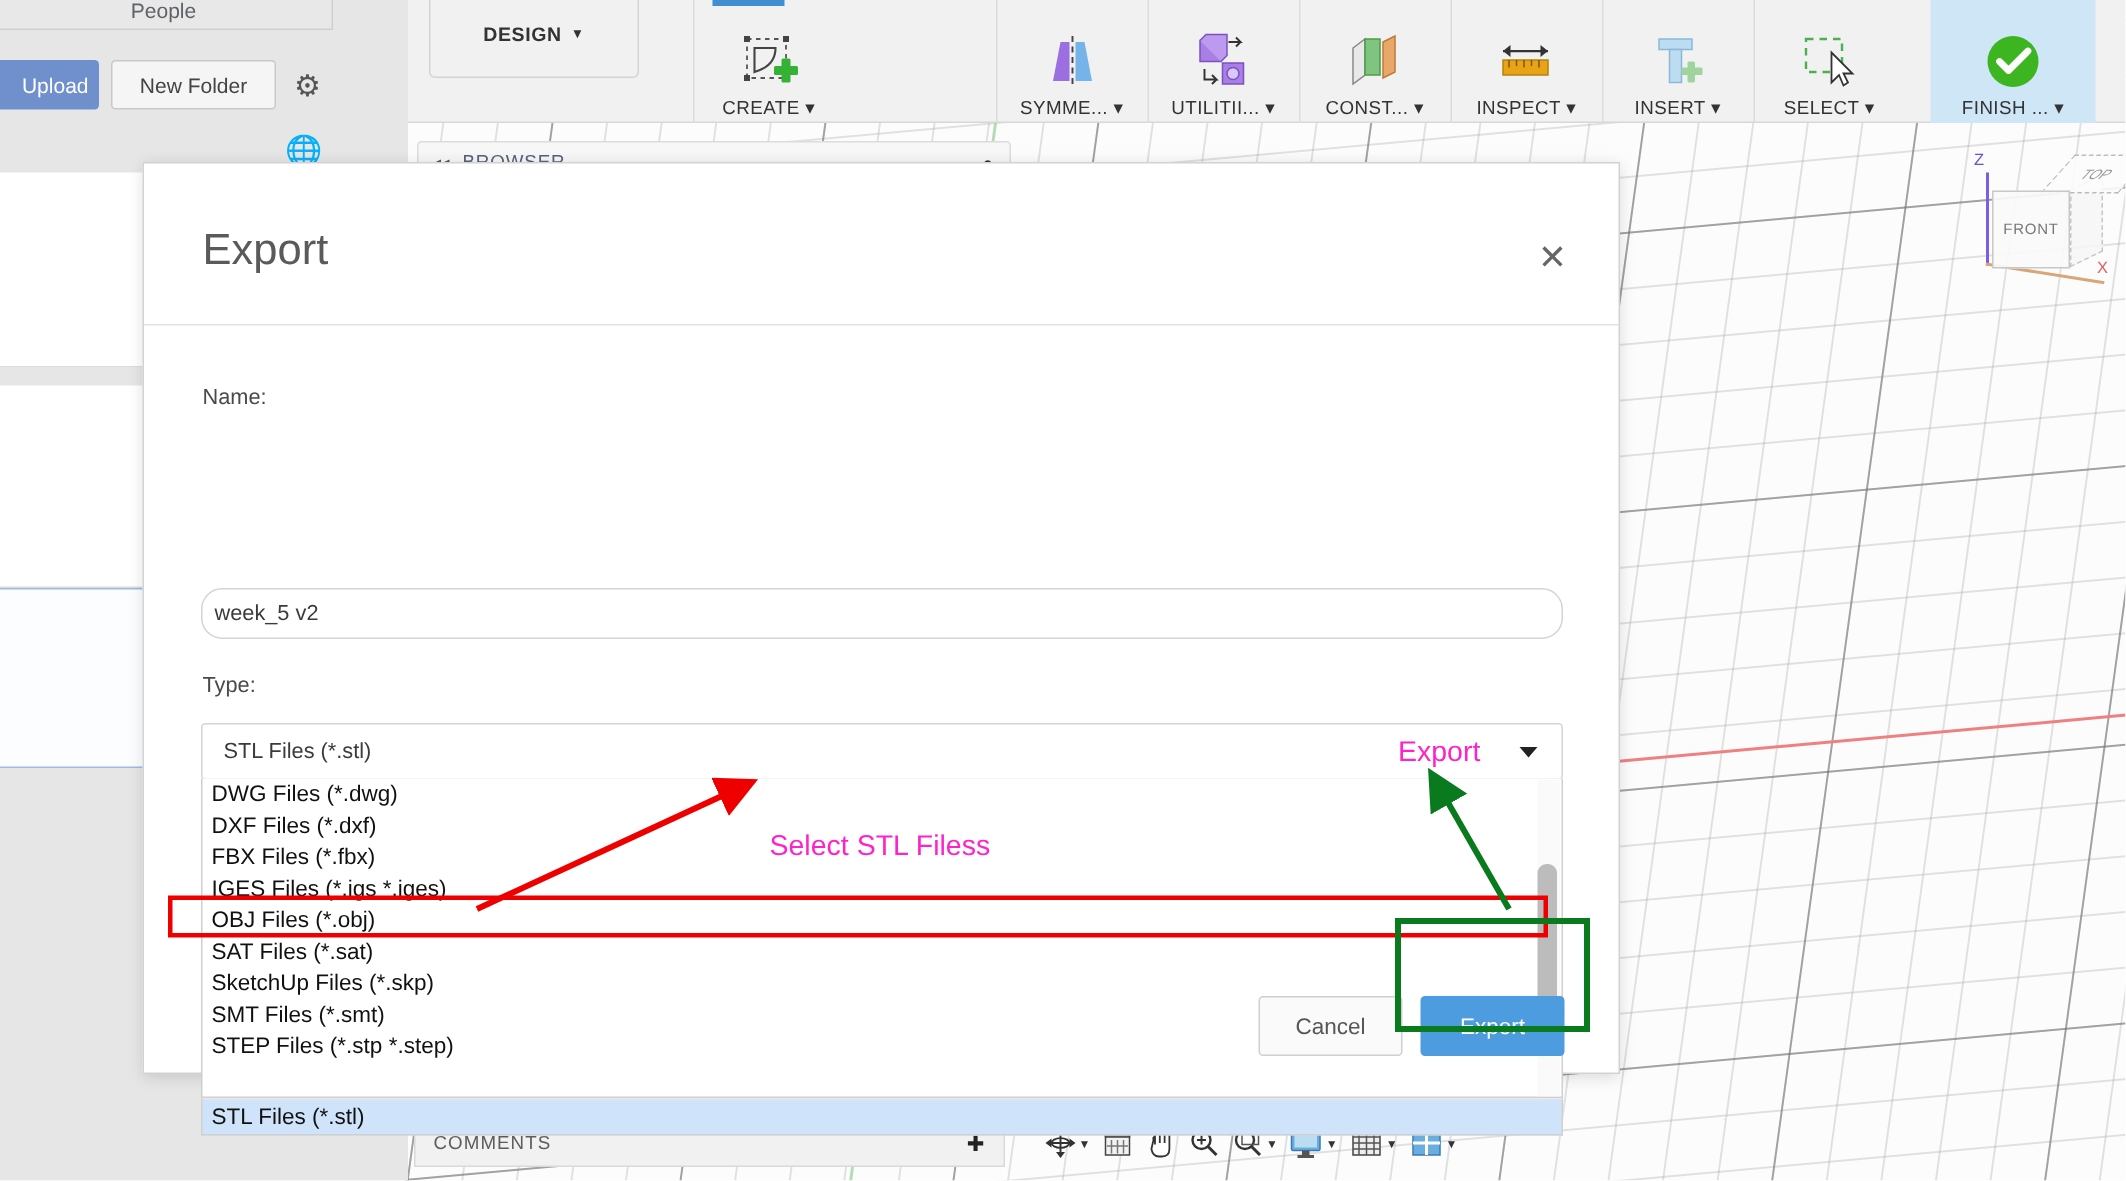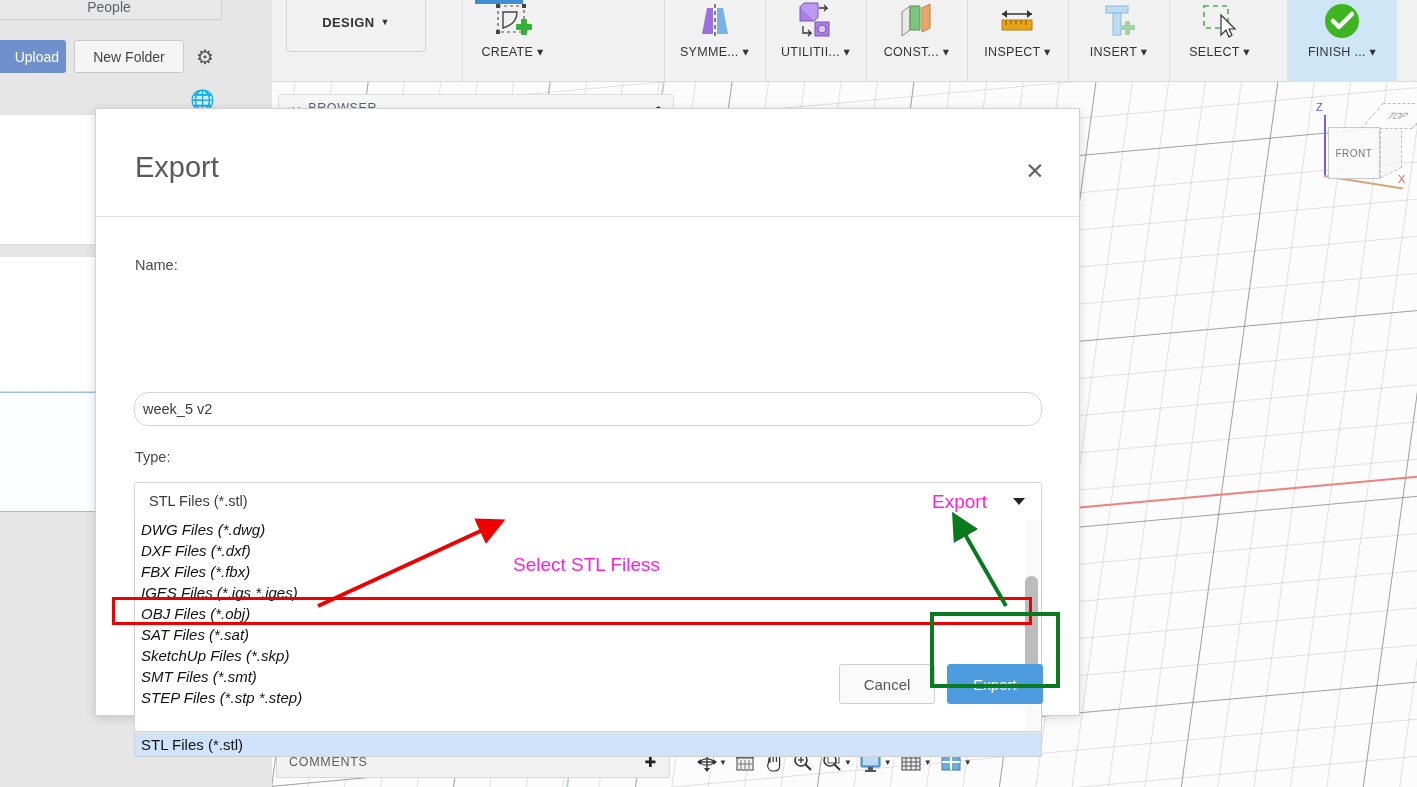--- a/index.html
+++ b/index.html
@@ -106,21 +106,21 @@
   }
   .design-btn {
     position: absolute; left: 14px; top: -8px; width: 140px; height: 60px;
     background: #f1f1f1; border: 1px solid #d3d3d3; border-radius: 4px;
     display: flex; align-items: center; justify-content: center;
     font-size: 13px; font-weight: bold; color: #333; letter-spacing: .4px;
   }
   .tool-group {
     position: absolute; top: 0; height: 82px; width: 100px;
     display: flex; flex-direction: column; align-items: center; justify-content: flex-start;
-    padding-top: 0;
+    padding-top: 20px;
     border-left: 1px solid #dcdcdc;
   }
   .tool-group.active { background: #cfe6f7; border-left: none; }
   .tool-group .tg-icon { height: 44px; display:flex; align-items:center; justify-content:center; }
   .tool-group .tg-label {
     font-size: 12.5px; color: #333; letter-spacing: .3px; white-space: nowrap;
   }
   .tab-underline {
     position: absolute; left: 203px; top: 0; width: 48px; height: 4px; background: #3f8fd2;
   }
@@ -189,21 +189,21 @@
     width: 0; height: 0; border-left: 6px solid transparent; border-right: 6px solid transparent;
     border-top: 7px solid #222;
   }
   .dd-list {
     position: absolute; left: 38px; top: 302px; width: 908px; height: 213px;
     background: #fff; border: 1px solid #d0d0d0; border-top: none;
     overflow: hidden;
   }
   .dd-item {
     height: 21px; line-height: 21px; padding-left: 6px;
-    font-size: 15px; color: #111; font-style: italic;
+    font-size: 15px; color: #111;
   }
   .dd-scroll {
     position: absolute; right: 1px; top: 1px; width: 15px; height: 211px; background: #fafafa;
   }
   .dd-thumb {
     position: absolute; right: 2px; top: 56px; width: 13px; height: 125px;
     background: #bcbcbc; border-radius: 6px;
   }
   .dd-selrow {
     position: absolute; left: 38px; top: 515px; width: 908px; height: 25px;

